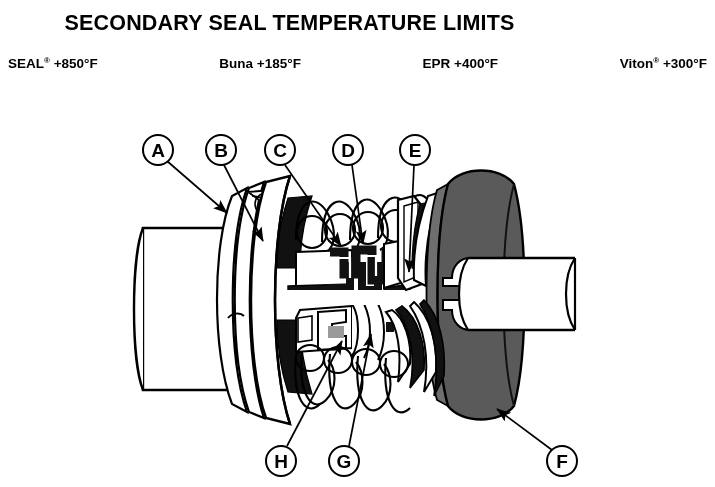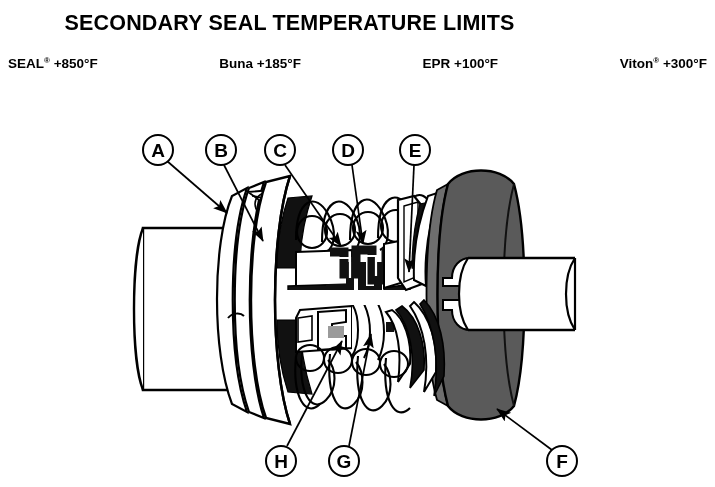--- a/index.html
+++ b/index.html
@@ -64,21 +64,21 @@
 </head>
 <body>
 
 <div id="page">
 
   <div id="title">SECONDARY SEAL TEMPERATURE LIMITS</div>
 
   <div id="legend">
     <span class="legend-item"><span>SEAL</span><sup>®</sup><span> +850°F</span></span>
     <span class="legend-item"><span>Buna</span><sup></sup><span> +185°F</span></span>
-    <span class="legend-item"><span>EPR</span><sup></sup><span> +100°F</span></span>
+    <span class="legend-item"><span>EPR</span><sup></sup><span> +400°F</span></span>
     <span class="legend-item"><span>Viton</span><sup>®</sup><span> +300°F</span></span>
   </div>
 
   <svg id="diagram" width="715" height="487" viewBox="0 0 715 487">
 
     <defs>
       <marker id="arrowhead" markerWidth="9" markerHeight="9" refX="8" refY="3.2" orient="auto" markerUnits="strokeWidth">
         <path d="M0,0 L8.5,3.2 L0,6.4 L1.8,3.2 Z" fill="#000"></path>
       </marker>
       <clipPath id="clipUpperBody">

